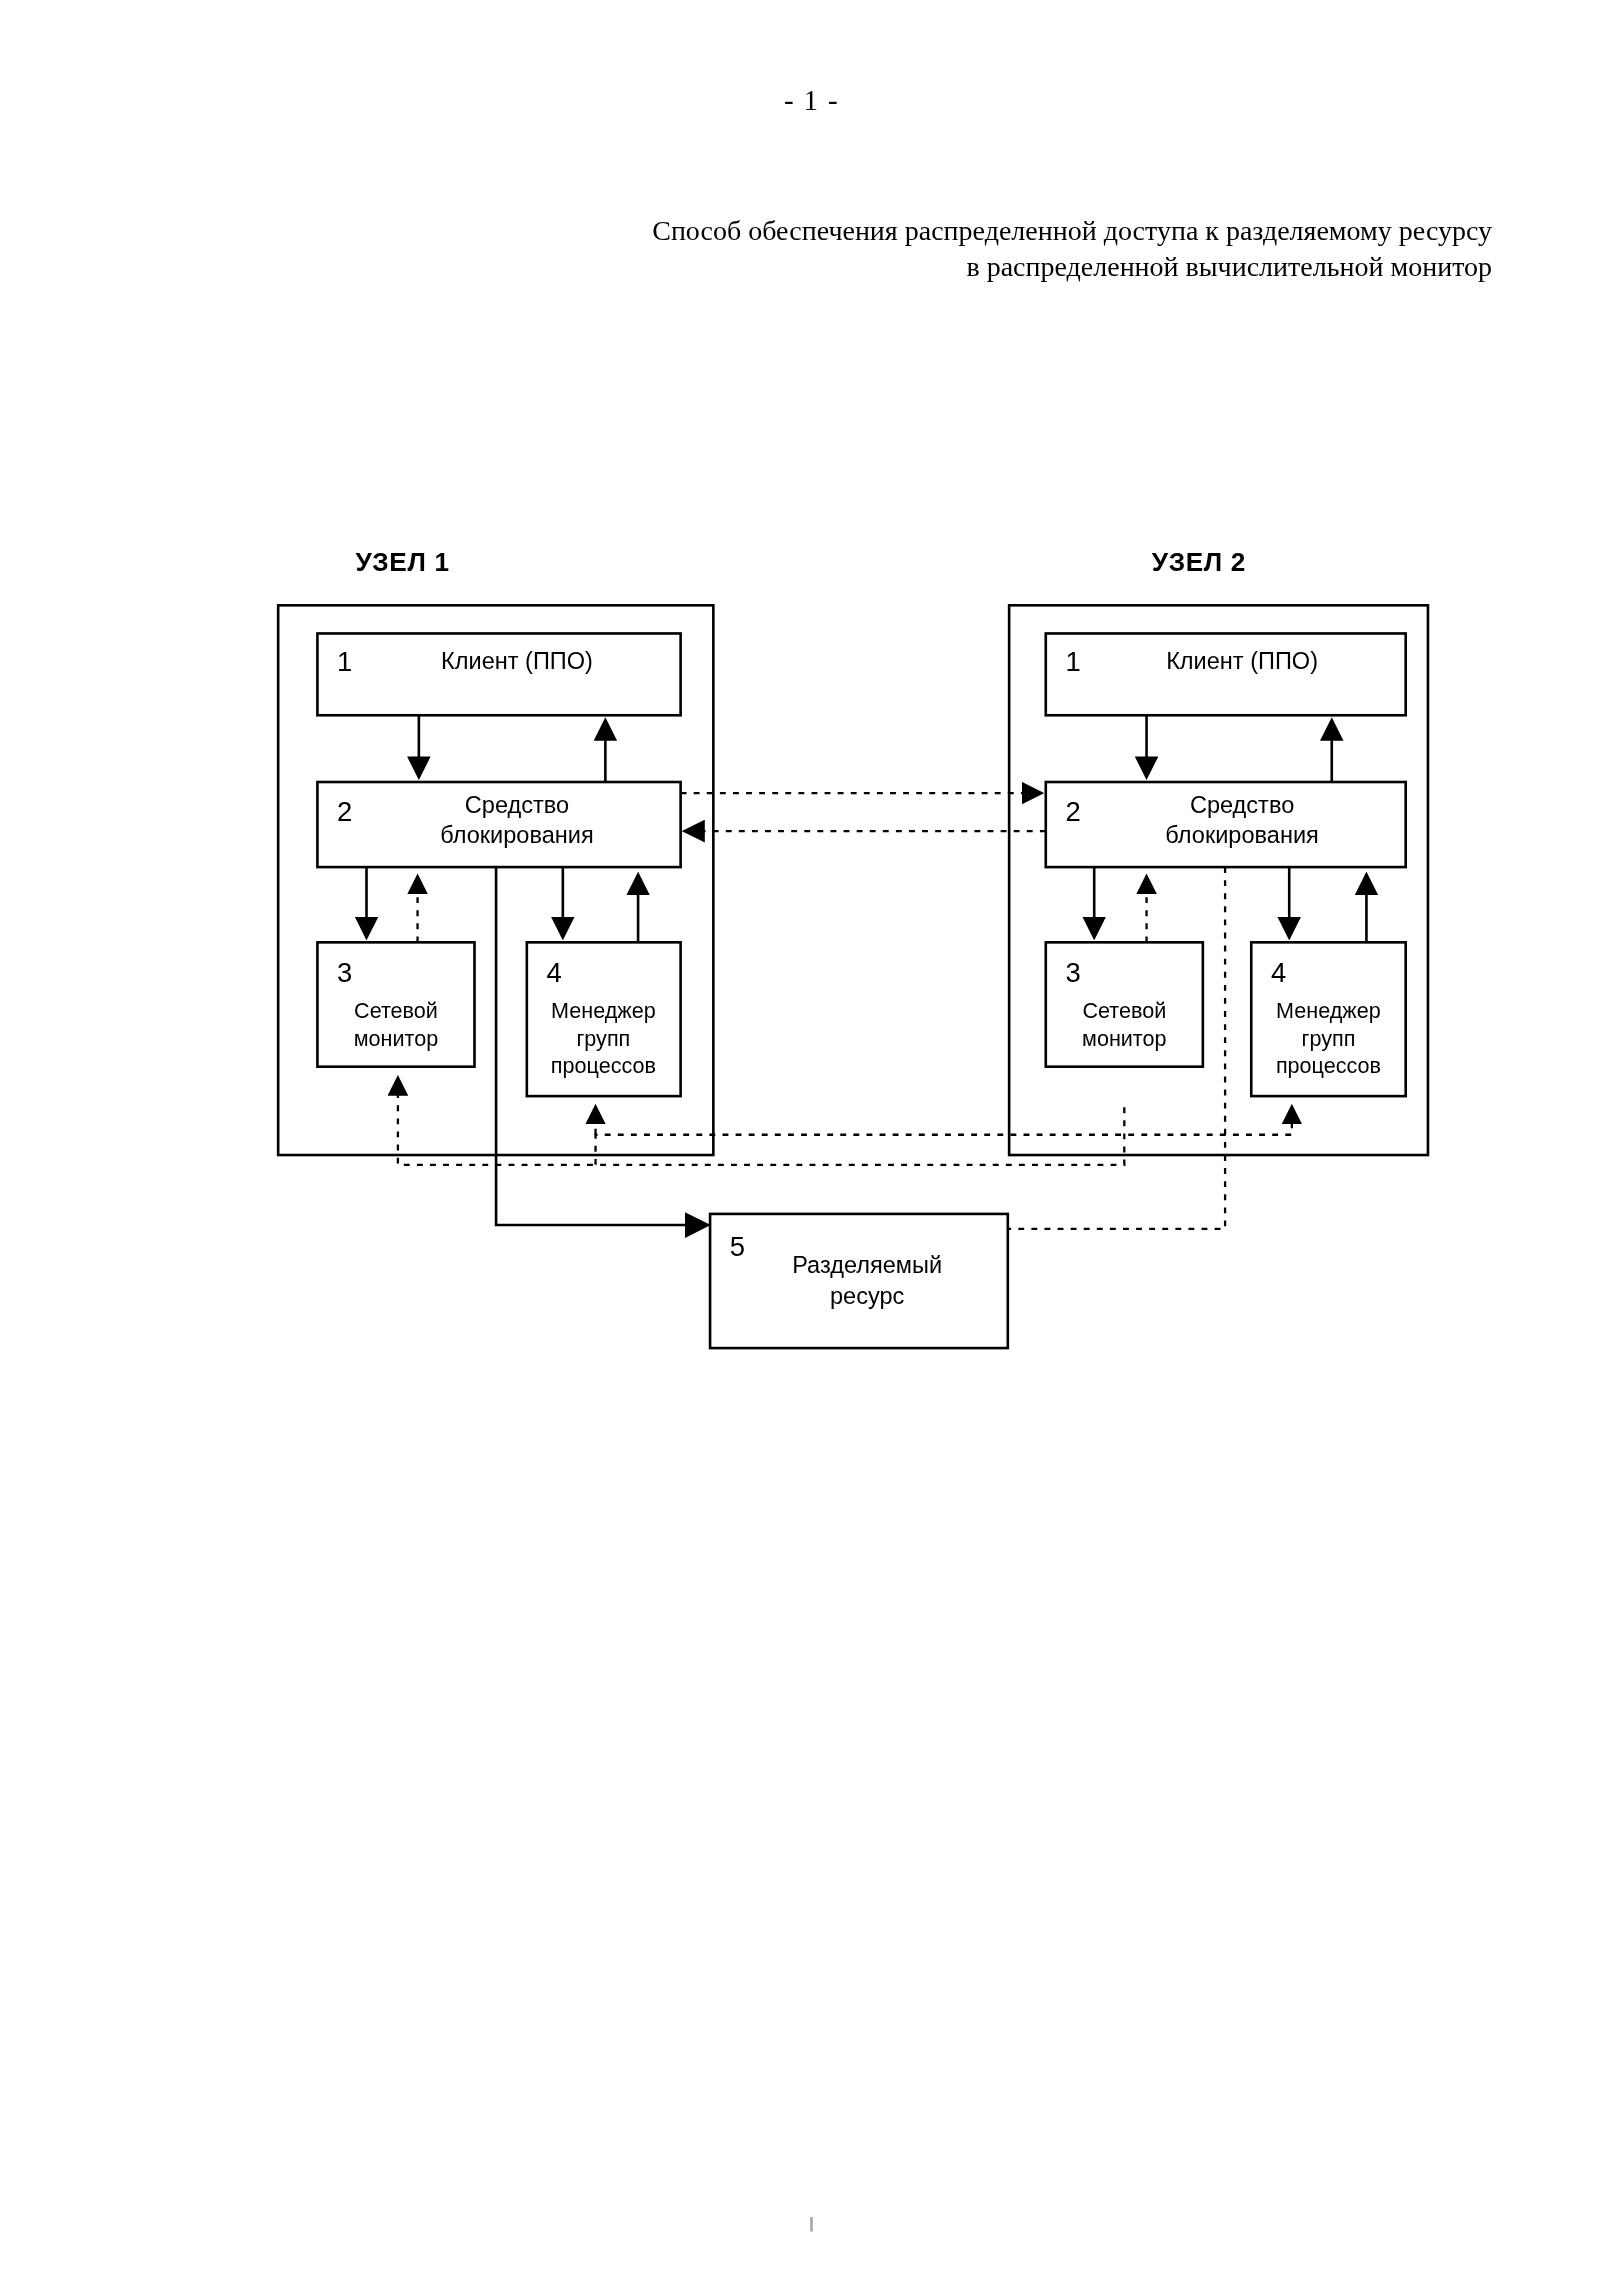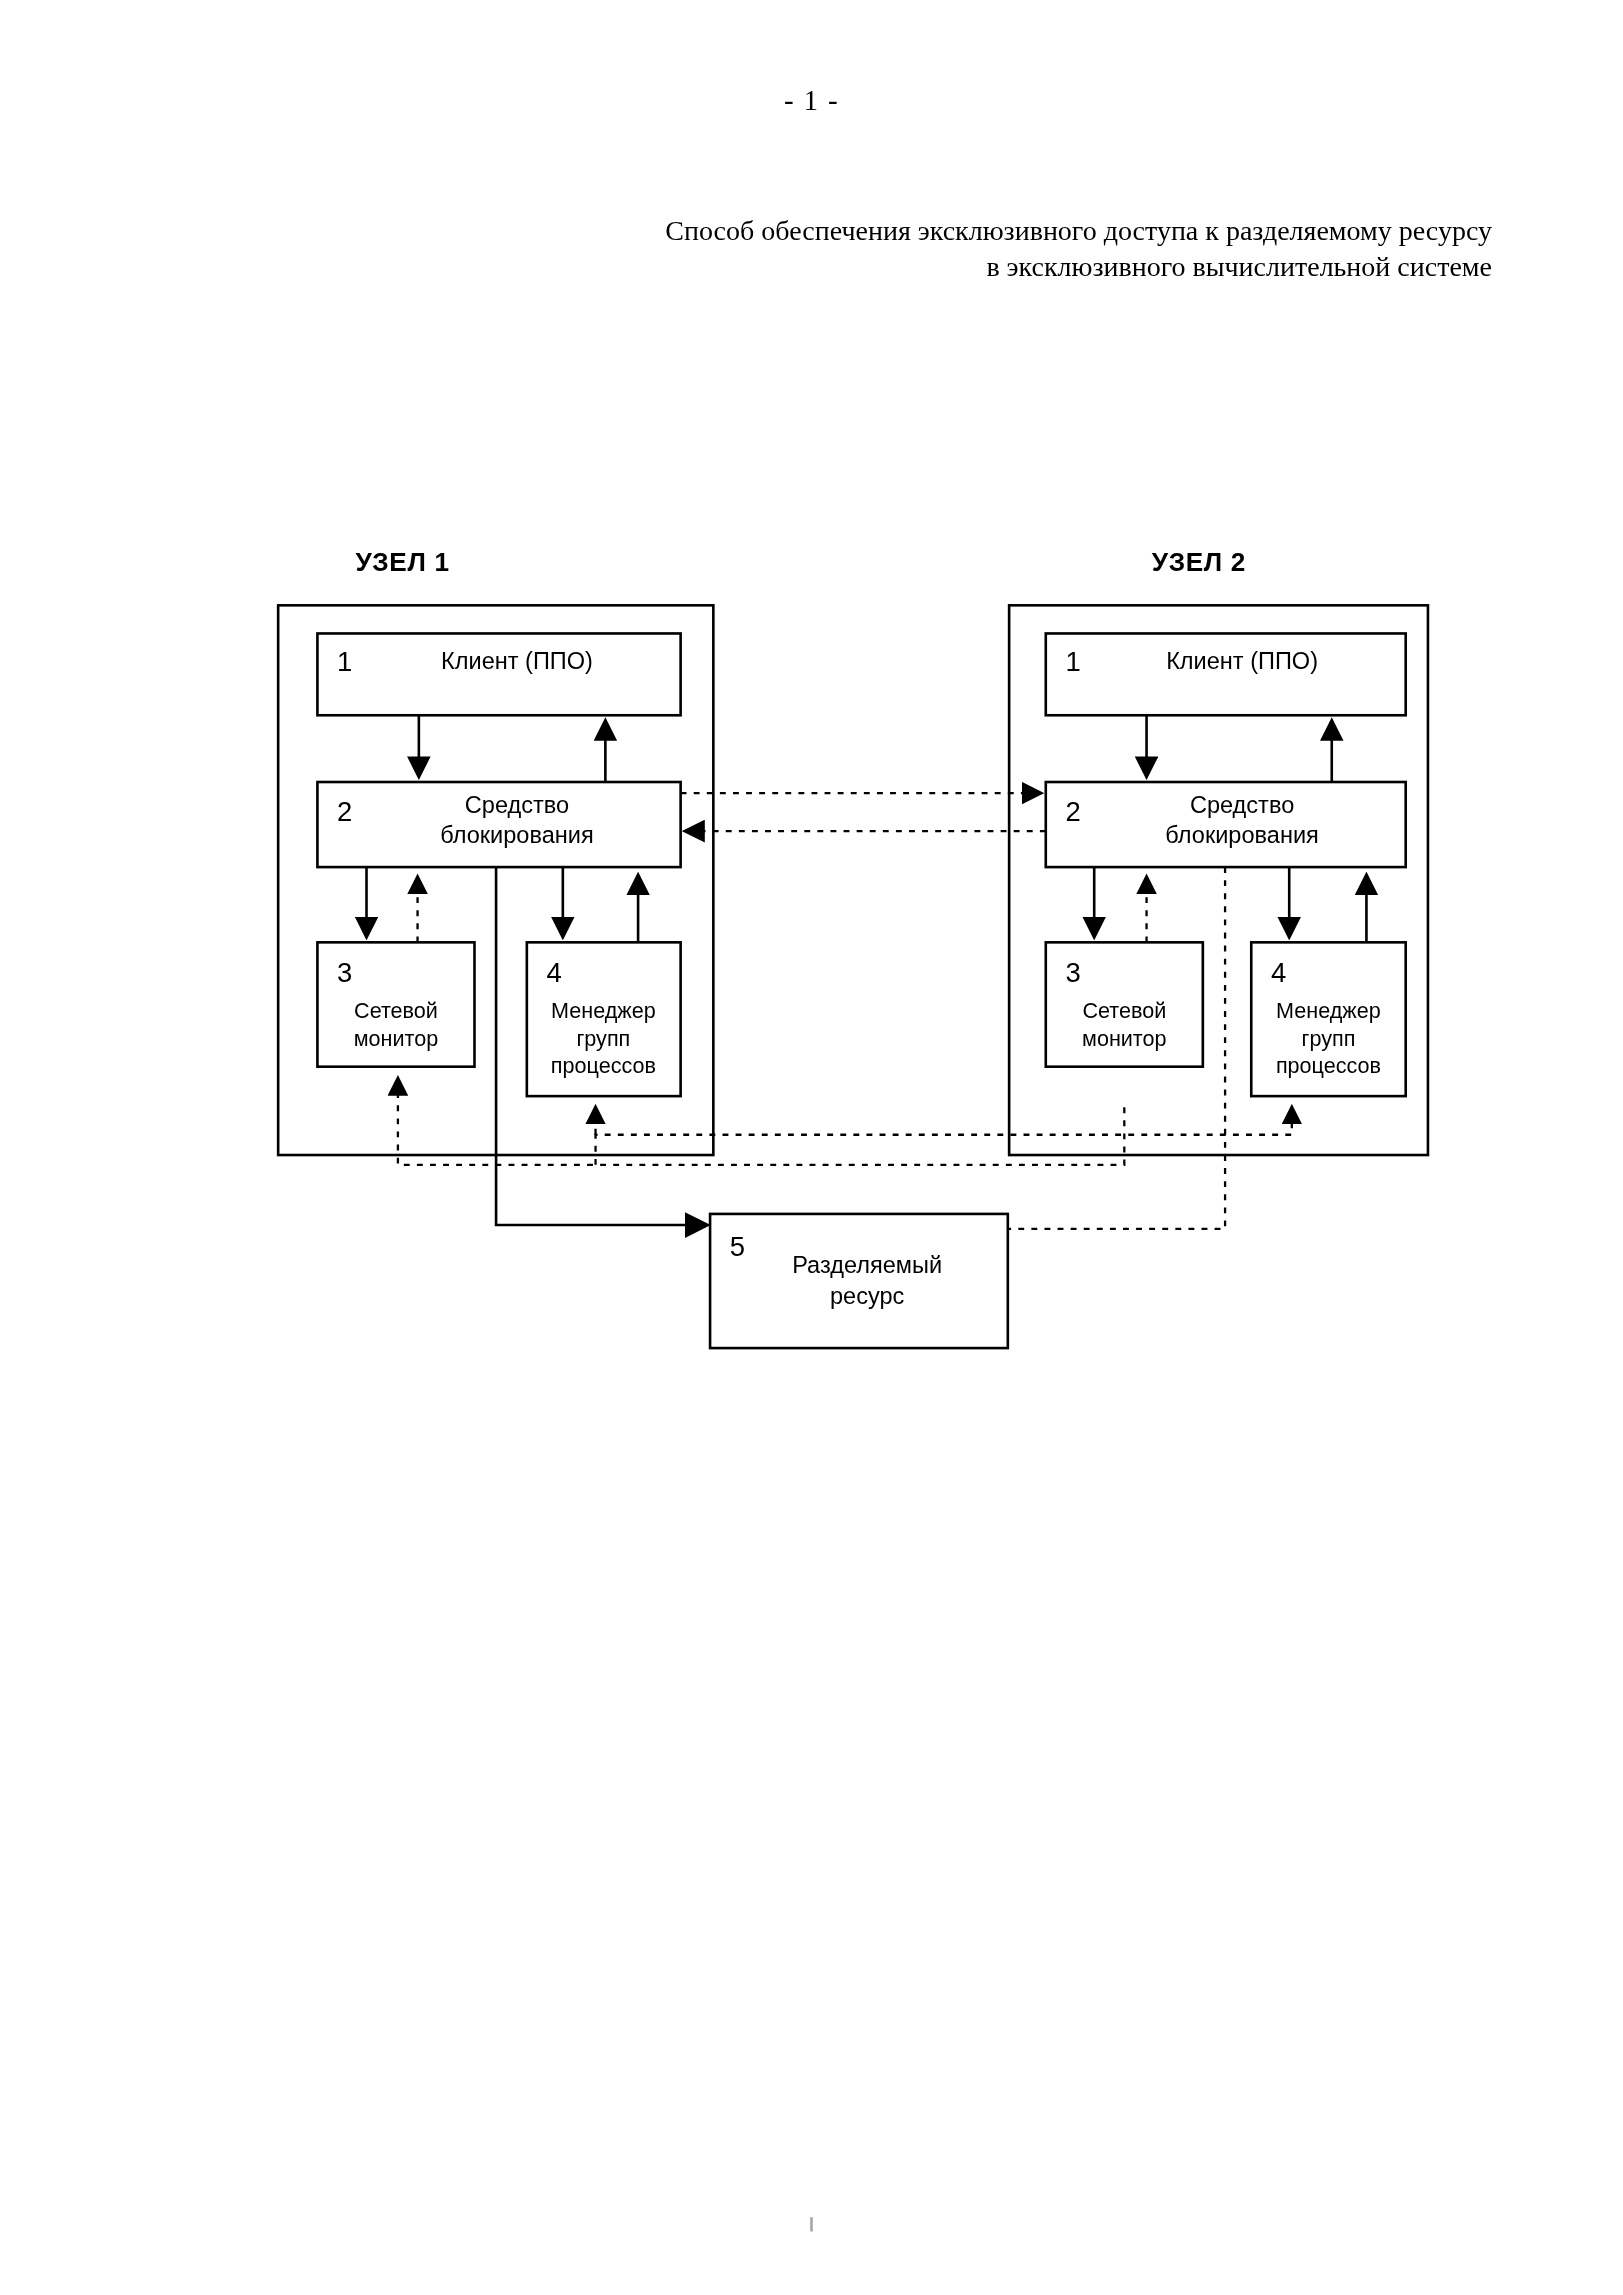--- a/index.html
+++ b/index.html
@@ -74,22 +74,22 @@
   .footmark { fill: #000000; }
 </style>
 </head>
 <body>
 
 <div class="page">
 
   <div id="page-number">- 1 -</div>
 
   <div id="doc-title">
-    <span class="t-line">Способ обеспечения эксклюзивного доступа к разделяемому ресурсу</span>
-    <span class="t-line">в эксклюзивного вычислительной системе</span>
+    <span class="t-line">Способ обеспечения распределенной доступа к разделяемому ресурсу</span>
+    <span class="t-line">в распределенной вычислительной монитор</span>
   </div>
 
   <div id="figure-area">
     <svg width="1623" height="2295" viewBox="0 0 2480 3507" xmlns="http://www.w3.org/2000/svg">
       <defs>
         <marker id="ah" markerWidth="9" markerHeight="9" refX="7.5" refY="4.5" orient="auto" markerUnits="strokeWidth">
           <path d="M0,0 L9,4.5 L0,9 z" fill="#000000"></path>
         </marker>
         <marker id="ahd" markerWidth="10" markerHeight="10" refX="8" refY="5" orient="auto" markerUnits="strokeWidth">
           <path d="M0,0 L10,5 L0,10 z" fill="#000000"></path>

